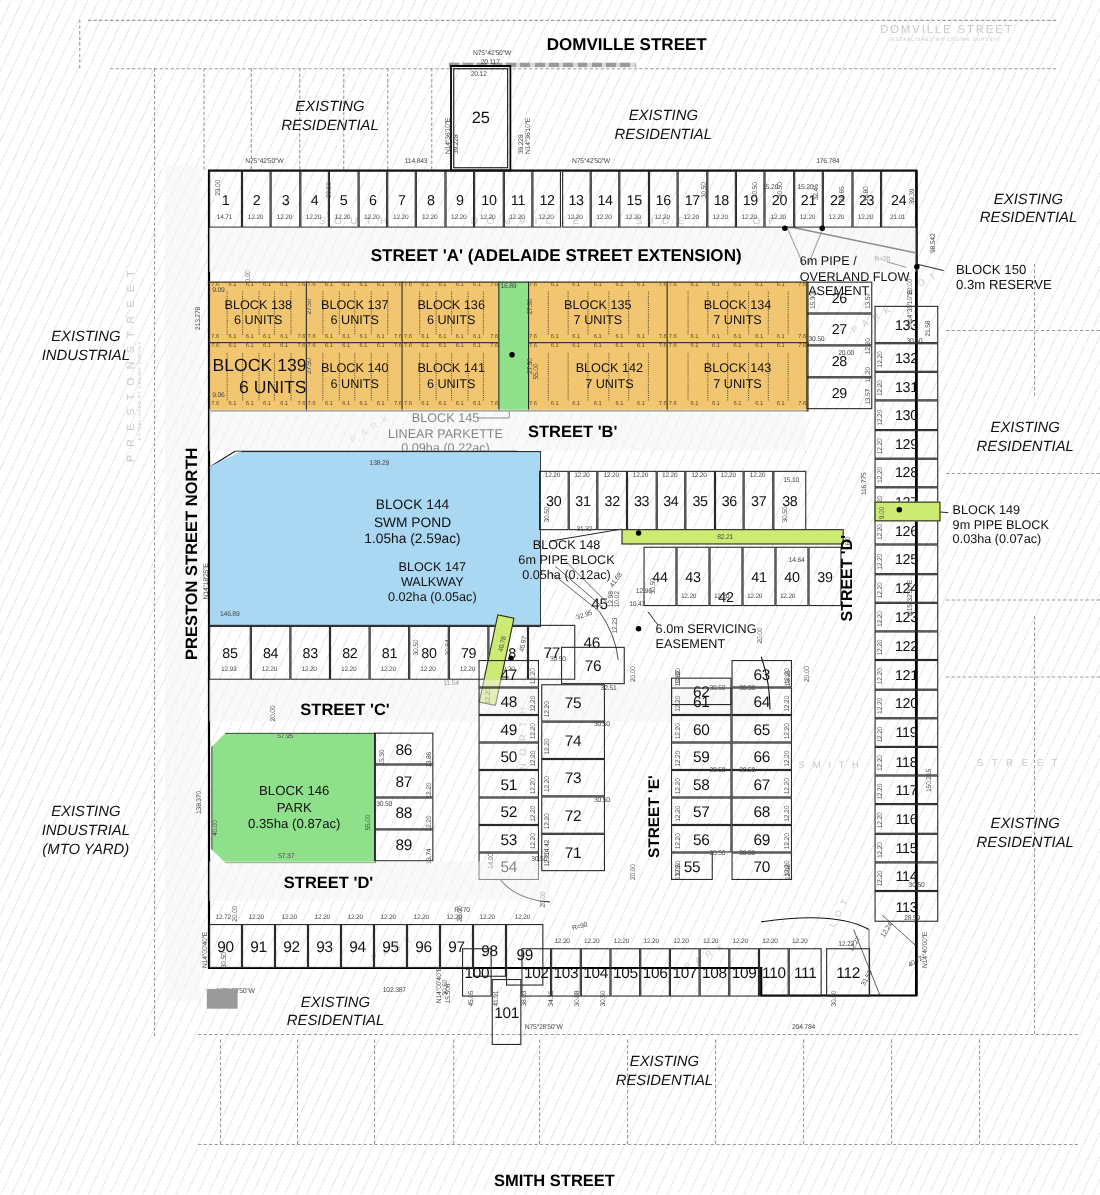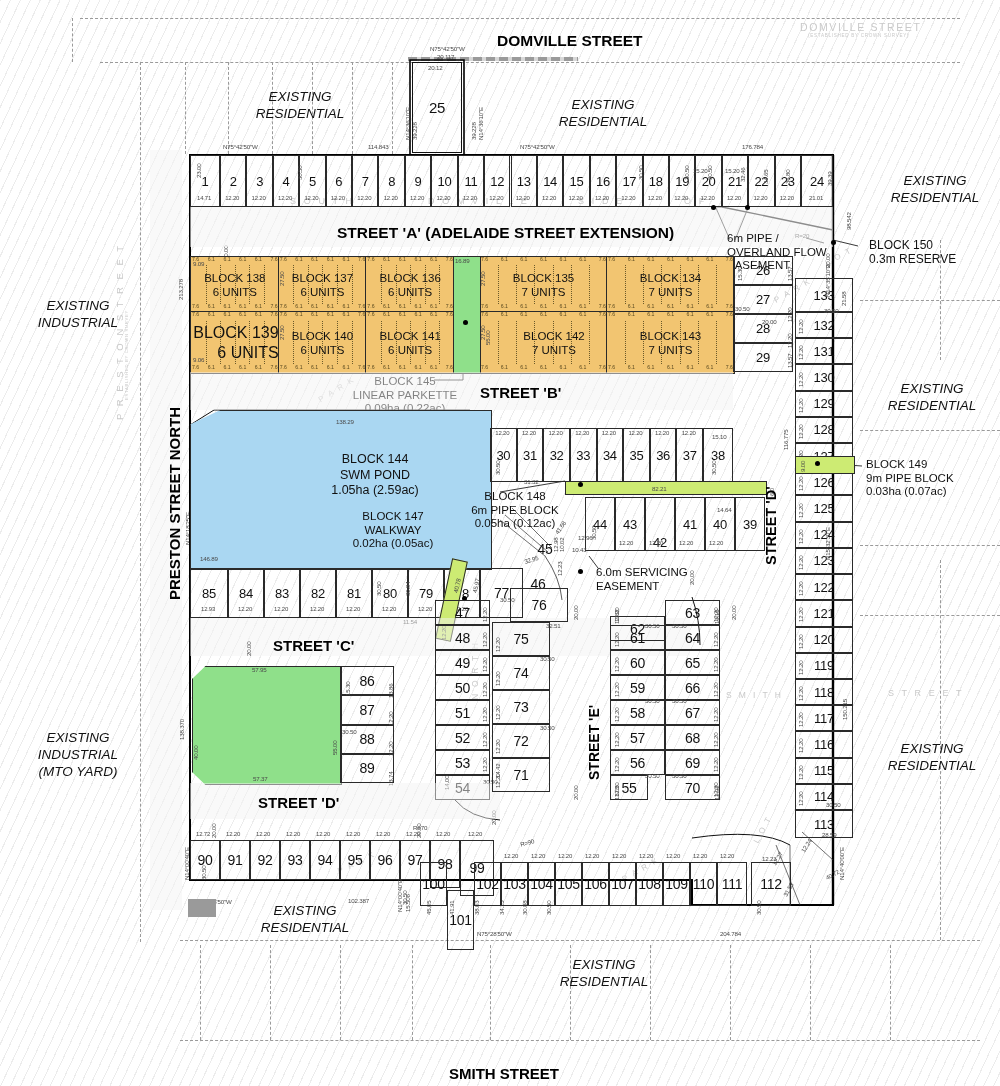--- a/index.html
+++ b/index.html
@@ -1015,20 +1015,25 @@
   <div class="dot" style="left:462px;top:596px;"></div>
   <div class="dimv" style="left:452px;top:592px;transform:rotate(-78deg);">40.78</div>
   <div class="dimv" style="left:471px;top:592px;transform:rotate(-78deg);">45.97</div>
   <div class="dimv" style="left:440px;top:640px;">12.20</div>
 
   <div class="roadband" style="left:190px;top:618px;width:500px;height:38px;opacity:.5;"></div>
   <div class="street-label" style="left:273px;top:637px;font-size:15px;">STREET 'C'</div>
   <div class="dimv" style="left:245px;top:656px;">20.00</div>
 
   <div class="blk-park" style="position:absolute;left:192px;top:666px;width:148px;height:117px;clip-path:polygon(0 11%,9% 0,100% 0,100% 100%,9% 100%,0 89%);"></div>
+  <div class="blklabel" style="left:205px;top:712px;width:125px;font-size:12px;">
+    <span style="white-space:pre-line;">BLOCK 146
+PARK
+0.35ha (0.87ac)</span>
+  </div>
   <div class="dim" style="left:252px;top:666px;">57.95</div>
   <div class="dim" style="left:253px;top:775px;">57.37</div>
   <div class="dimv" style="left:192px;top:760px;">40.00</div>
   <div class="dimv" style="left:331px;top:755px;">55.00</div>
 
   <div id="col8689" class="abs" style="left:340px;top:666px;width:54px;height:117px;">
       <div class="cell" style="left:0px;top:0px;width:54px;height:29.25px;font-size:14px;">
         <span>86</span>
       </div>
       <div class="cell" style="left:0px;top:29.25px;width:54px;height:29.25px;font-size:14px;">

